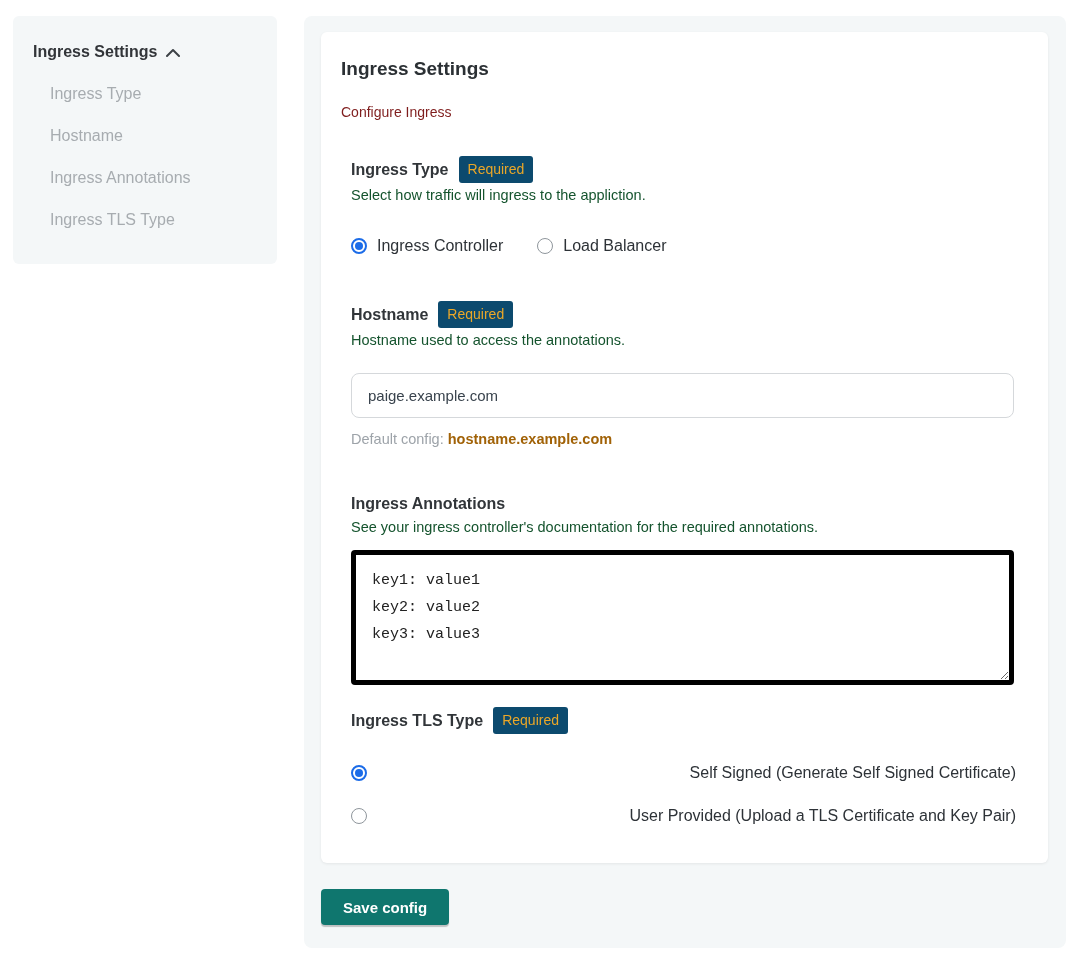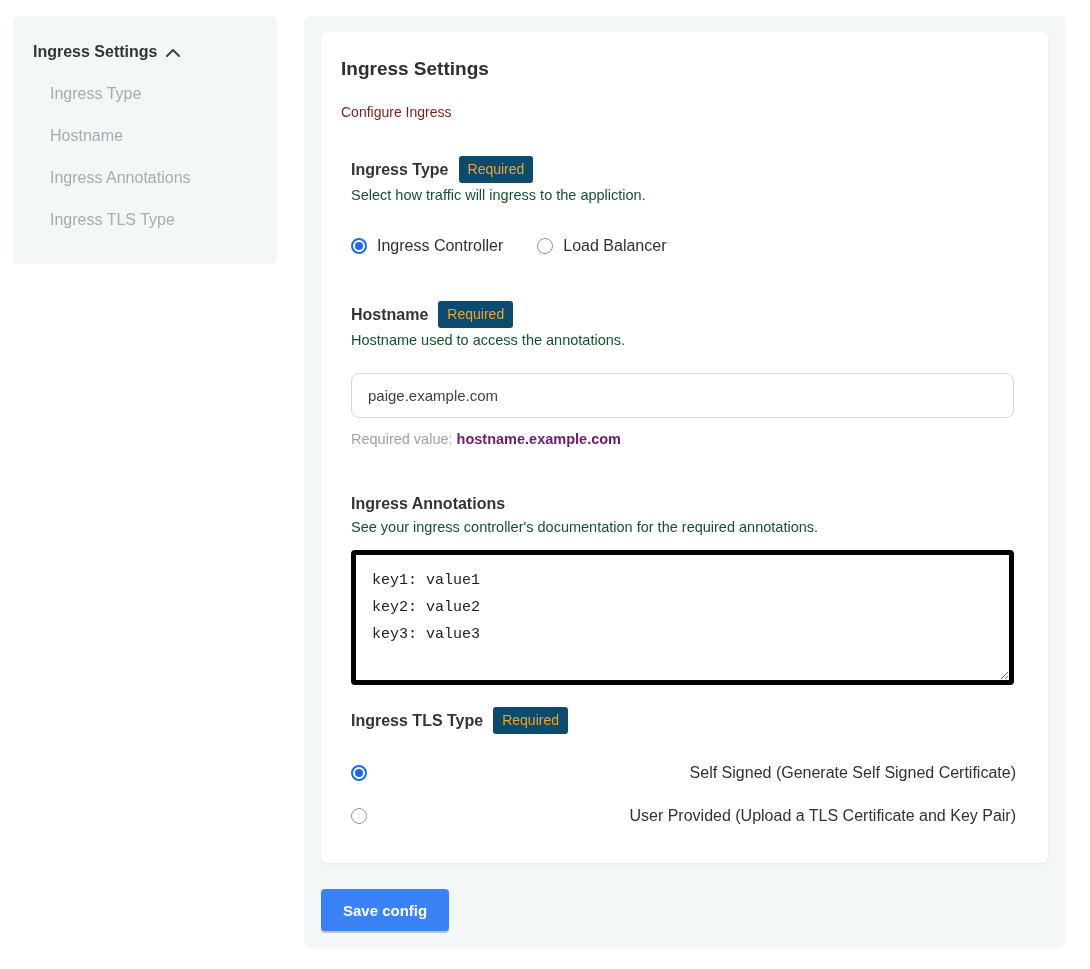--- a/index.html
+++ b/index.html
@@ -46,31 +46,31 @@
   .radio.checked::after { content:""; position:absolute; left:2px; top:2px;
            width:8px; height:8px; border-radius:50%; background:#1c6ce8; }
   .radio-stack .radio-option { margin-top:25px; }
   .radio-stack .radio-option:first-child { margin-top:30px; }
 
   
   .text-input { margin-top:24px; width:663px; height:45px; border:1px solid #d5d8db;
                 border-radius:8px; padding:17px 16px; font-size:15px; color:#39434d;
                 font-family:"Liberation Sans", sans-serif; background:#fff; outline:none; display:block; }
   .default-line { margin-top:13px; font-size:14.5px; color:#9da3a9; }
-  .default-line b { color:#701a75; font-weight:700; }
+  .default-line b { color:#a16207; font-weight:700; }
 
   
   .annotations-area { margin-top:14px; width:663px; height:135px; display:block;
                 border:5px solid #000000; border-radius:4px; padding:12px 16px;
                 font-family:"Liberation Mono", monospace; font-size:15px;
                 line-height:27px; color:#222; resize:vertical; outline:none; background:#fff; }
 
   
-  .save-btn { position:absolute; left:17px; top:873px; padding:0 22px; height:42px;
-              background:#3b82f6; border:none; border-radius:4px; color:#ffffff;
+  .save-btn { position:absolute; left:17px; top:873px; padding:0 22px; height:36px;
+              background:#0f766e; border:none; border-radius:4px; color:#ffffff;
               font-size:15px; font-weight:700; font-family:"Liberation Sans", sans-serif;
               cursor:pointer; box-shadow:0 2px 1px rgba(0,0,0,0.22); }
 </style>
 </head>
 <body>
 
 <nav class="sidebar">
   <div class="sidebar-title">
     <span>Ingress Settings</span>
     <svg width="14" height="10" viewBox="0 0 14 10">
@@ -108,21 +108,21 @@
         </div>
       </div>
 
       <div class="section">
         <div class="section-title">
           <span>Hostname</span>
           <span class="badge">Required</span>
         </div>
         <p class="help">Hostname used to access the annotations.</p>
         <input class="text-input" type="text" value="paige.example.com" style="">
-        <p class="default-line"><span>Required value: </span><b>hostname.example.com</b></p>
+        <p class="default-line"><span>Default config: </span><b>hostname.example.com</b></p>
       </div>
 
       <div class="section">
         <div class="section-title">
           <span>Ingress Annotations</span>
         </div>
         <p class="help">See your ingress controller's documentation for the required annotations.</p>
         <textarea class="annotations-area" spellcheck="false" style="">key1: value1
 key2: value2
 key3: value3</textarea>

